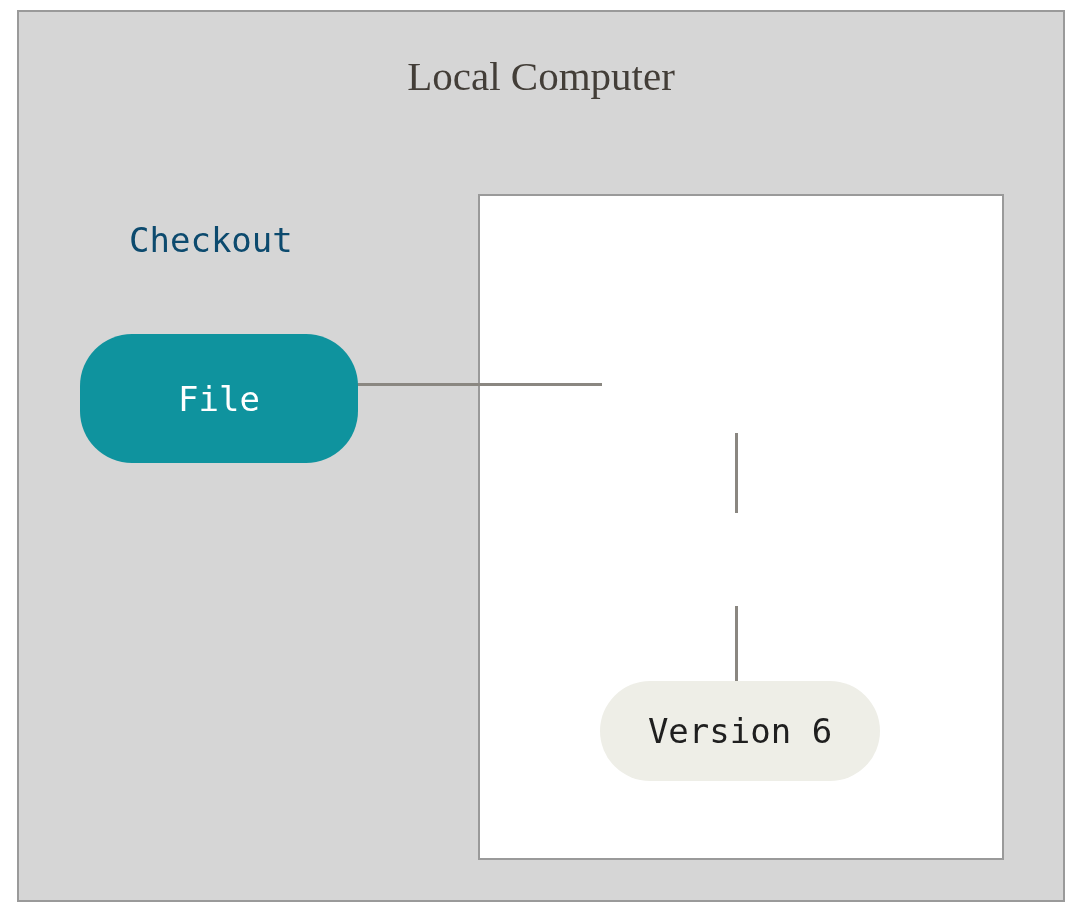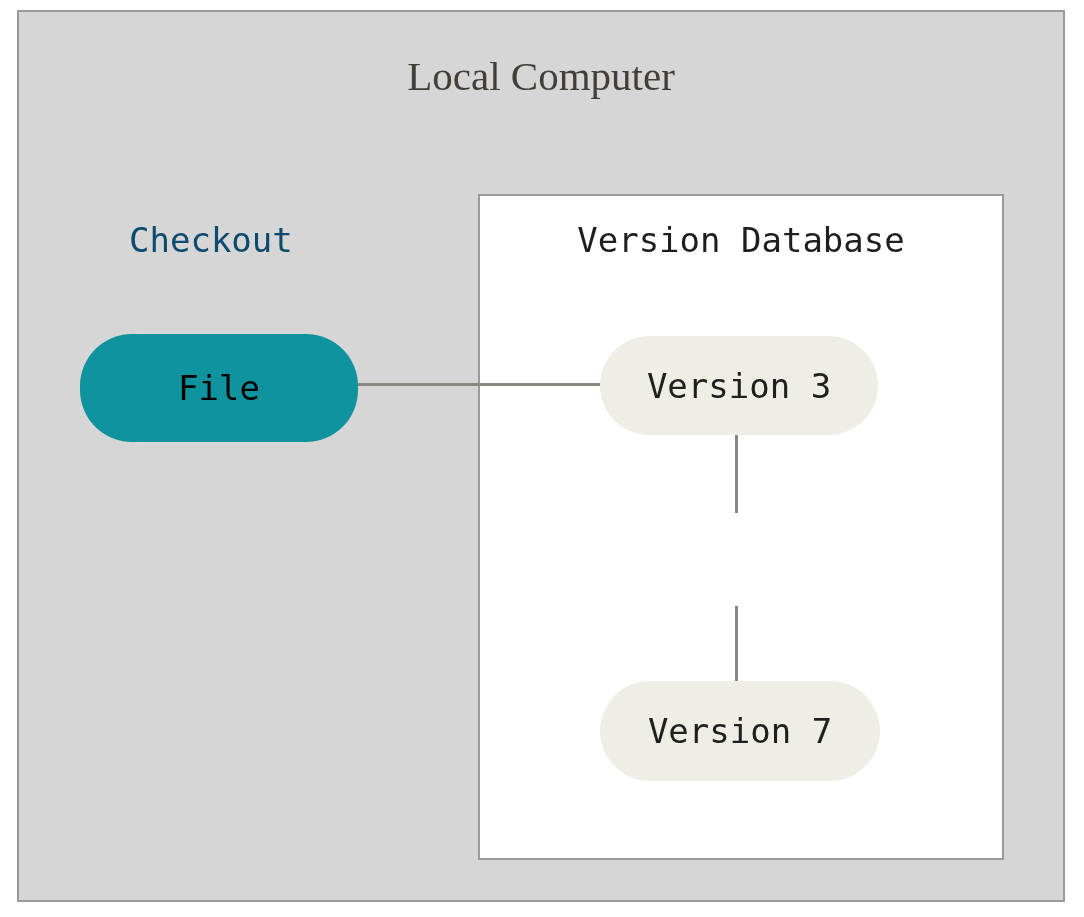--- a/index.html
+++ b/index.html
@@ -113,23 +113,23 @@
     font-family: "DejaVu Sans Mono", monospace;
     font-size: 34px;
     line-height: 40px;
     white-space: pre;
     box-sizing: border-box;
   }
   .pill-file {
     left: 80px;
     top: 334px;
     width: 278px;
-    height: 108px;
+    height: 129px;
     background: #0f939e;
-    color: #000000;
+    color: #ffffff;
   }
   .pill-v3 {
     left: 600px;
     top: 336px;
     width: 278px;
     height: 99px;
     background: #eeeee7;
     color: #1f1f1f;
     border-radius: 50px;
   }
@@ -158,26 +158,24 @@
 <div id="canvas">
 
   <div class="outer-box"></div>
 
   <div class="outer-title-inner">Local Computer</div>
 
   <div class="checkout-label">Checkout</div>
 
   <div class="db-panel"></div>
 
-  <div class="db-title">Version Database</div>
 
   <div class="conn conn-h-file"></div>
   <div class="conn conn-v-32"></div>
   <div class="conn conn-v-21"></div>
 
   <div class="pill pill-file">File</div>
 
-  <div class="pill pill-v3">Version 3</div>
 
 
-  <div class="pill pill-v1">Version 7</div>
+  <div class="pill pill-v1">Version 6</div>
 
 </div>
 
 </body></html>

